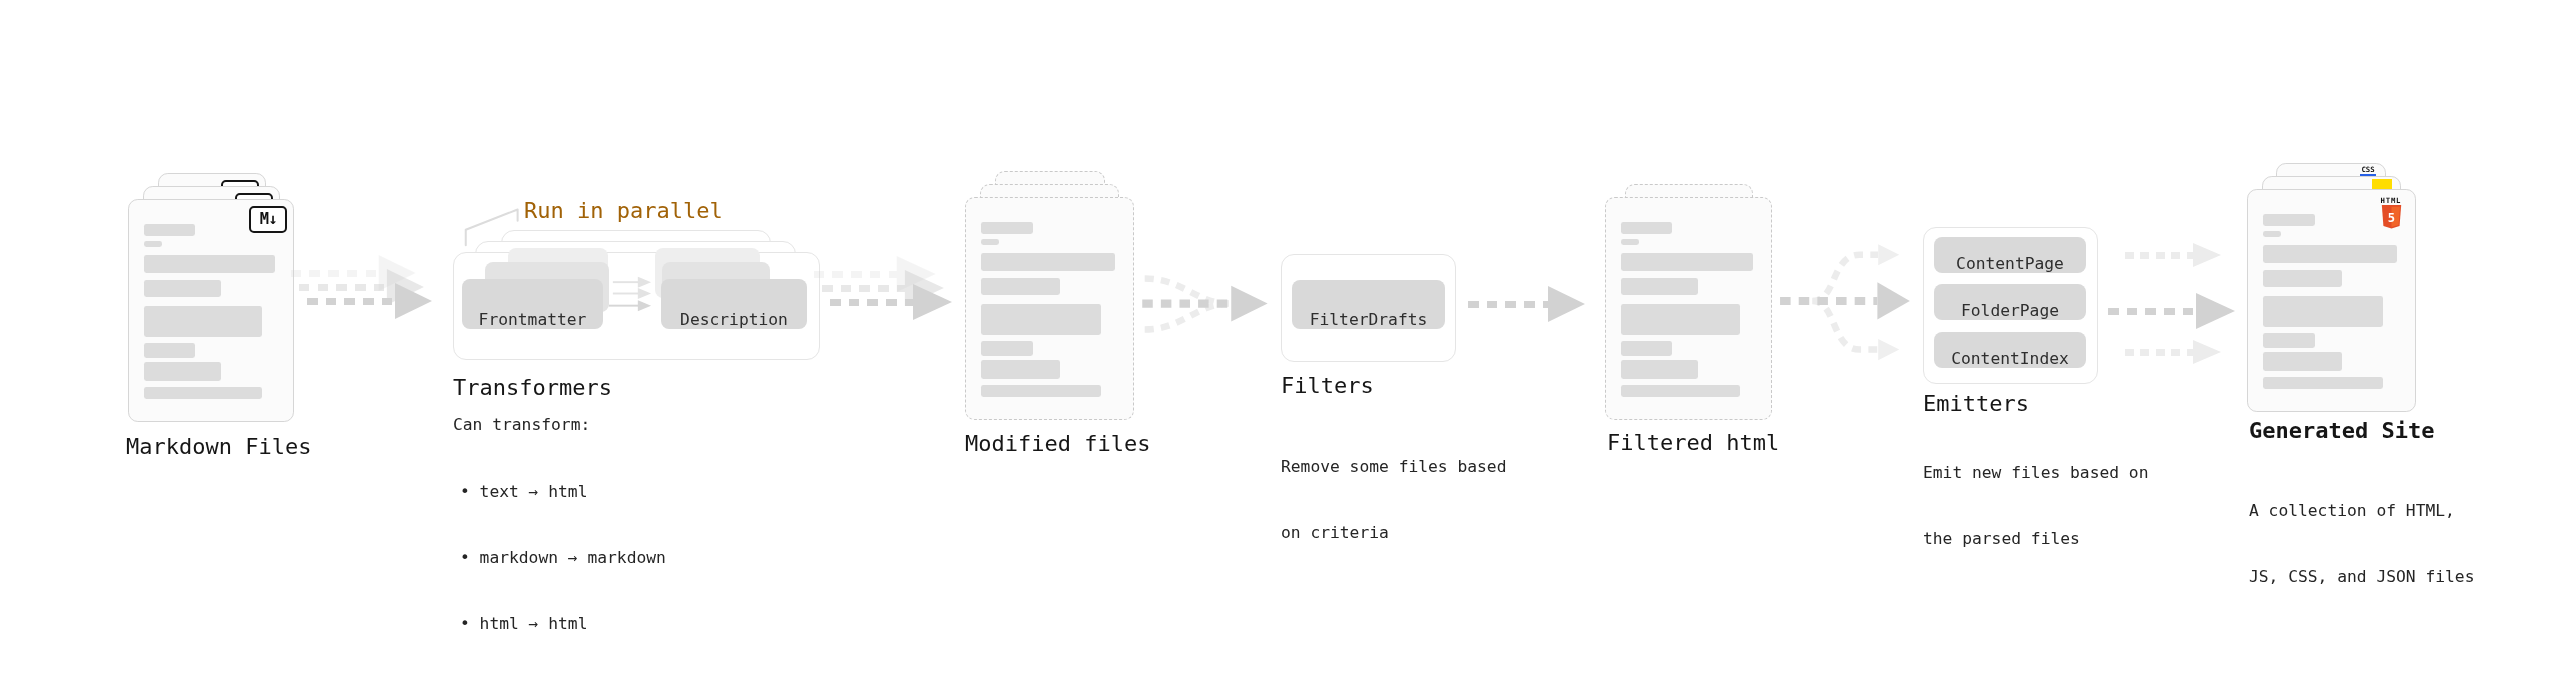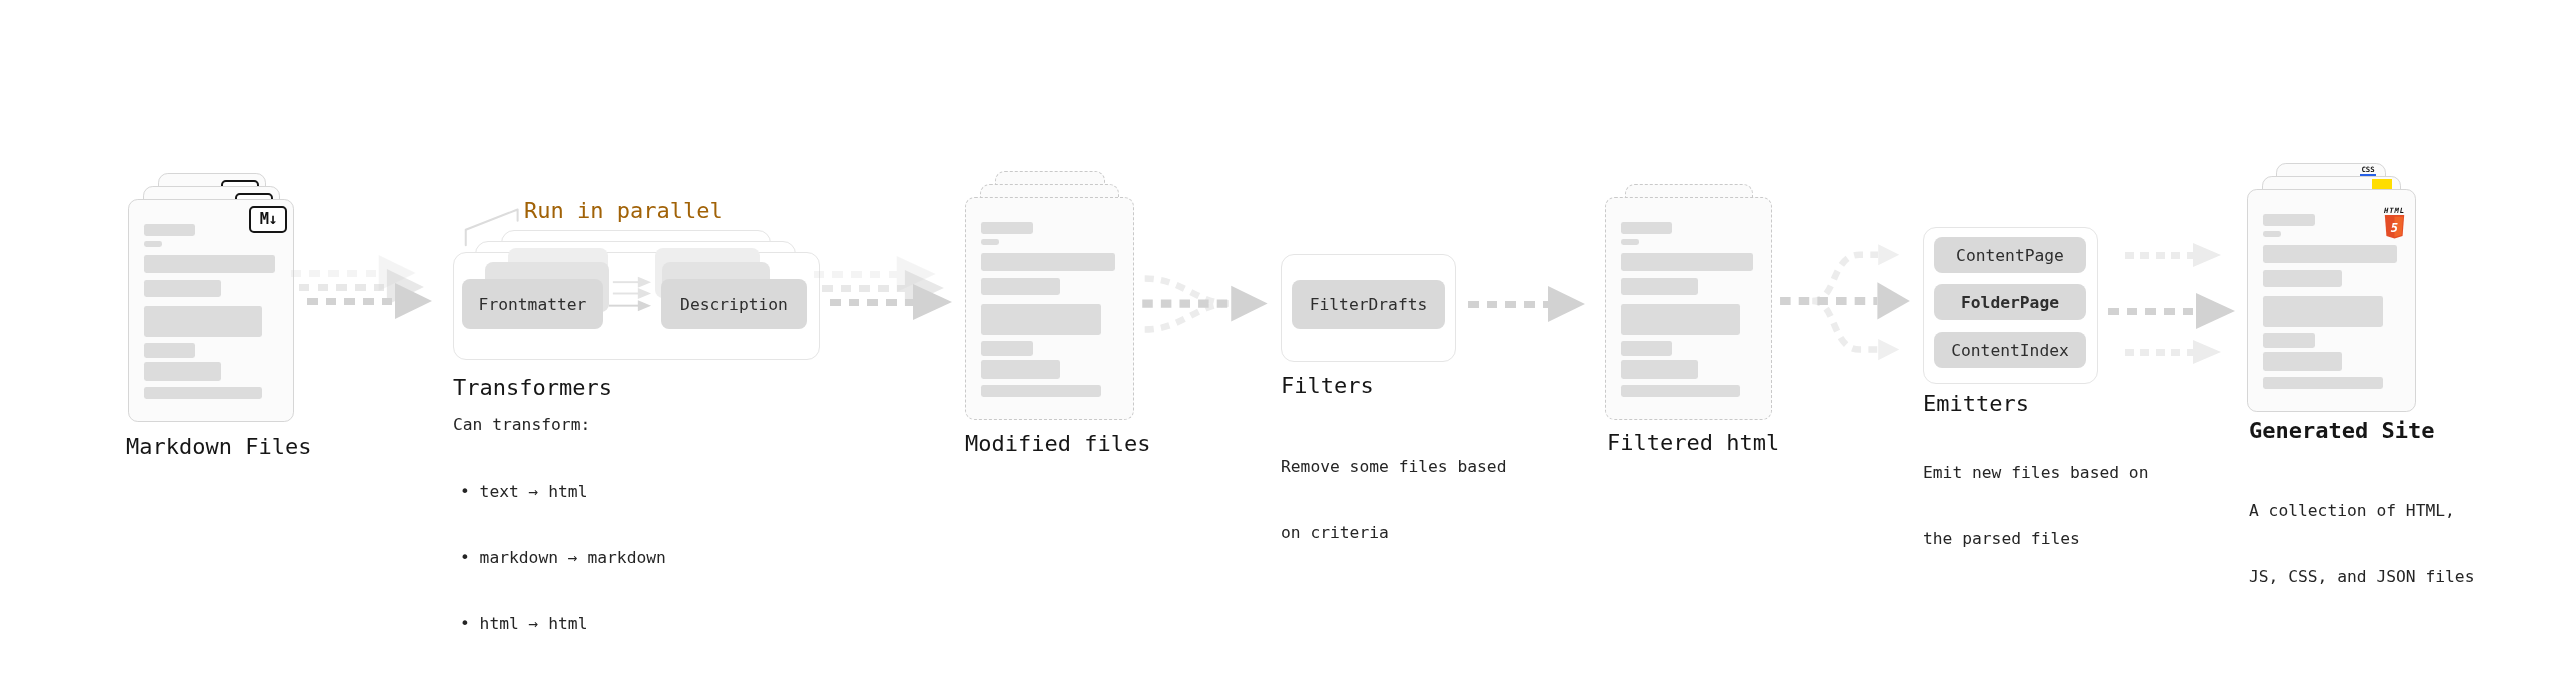--- a/index.html
+++ b/index.html
@@ -13,30 +13,30 @@
   .card{position:absolute;background:#fbfbfb;border:1.6px solid #d6d6d6;border-radius:9.8px;}
   .card.dashed{border:1.6px dashed #c9c9c9;}
   .sk{position:absolute;background:#dcdcdc;border-radius:2.4px;}
 
   
   .md-badge{position:absolute;top:5.7px;right:5.7px;width:34px;height:23.6px;background:#fff;
     border:2.4px solid #151515;border-radius:4.9px;display:flex;align-items:center;justify-content:center;
     font-size:15.4px;font-weight:bold;color:#111;letter-spacing:-0.8px;}
 
   
-  .html5-badge{position:absolute;top:17px;right:6.5px;width:28px;text-align:center;font-style:italic;}
+  .html5-badge{position:absolute;top:7px;right:6.5px;width:28px;text-align:left;}
   .html5-badge .h5label{font-size:7.3px;font-weight:bold;color:#111;letter-spacing:0.8px;line-height:7.3px;}
   .js-badge{position:absolute;top:1.6px;right:8.1px;width:19.5px;height:11.4px;}
   .css-badge{position:absolute;top:1.6px;right:6.5px;width:21px;text-align:center;}
   .css-badge .csslabel{font-size:7.3px;font-weight:bold;color:#111;line-height:7.3px;}
   .css-badge .underline{width:16.3px;height:2.4px;margin:0.8px auto 0;}
 
   
   .frame{position:absolute;background:#ffffff;border:1.6px solid #e5e5e5;border-radius:13px;}
-  .gbox{position:absolute;background:#d9d9d9;border-radius:8.1px;display:flex;align-items:center;
+  .gbox{position:absolute;background:#d9d9d9;border-radius:8.1px;display:flex;align-items:flex-end;
     justify-content:center;font-size:16.3px;color:#2e2e2e;}
   .ghost1{position:absolute;background:#e3e3e3;border-radius:8.1px;}
   .ghost2{position:absolute;background:#eeeeee;border-radius:8.1px;}
 
   
   .stage-title{position:absolute;font-size:22px;font-weight:500;color:#161616;line-height:26px;white-space:pre;}
   .stage-desc{position:absolute;font-size:16.3px;color:#252525;line-height:22px;white-space:pre;}
   .annotation{position:absolute;font-size:22px;color:#a16207;white-space:pre;}
 
   
@@ -211,21 +211,21 @@
     <path d="M 45,80 C 75,80 68,140 103,140 L 126,140" fill="none" stroke="#ececec" stroke-width="8" stroke-dasharray="11 9"></path>
     <polygon points="126,127 152,140 126,153" fill="#efefef"></polygon>
     <line x1="5" y1="80" x2="125" y2="80" stroke="#d2d2d2" stroke-width="10" stroke-dasharray="13 10"></line>
     <polygon points="125,57 165,80 125,103" fill="#d2d2d2"></polygon>
   </svg>
 
   <div class="frame" style="left:1923px;top:227px;width:173px;height:155px;"></div>
   <div class="gbox" style="left:1934px;top:237px;width:152px;height:36px;">
       <span>ContentPage</span>
     </div>
-  <div class="gbox" style="left:1934px;top:284px;width:152px;height:36px;font-weight:bold;">
+  <div class="gbox" style="left:1934px;top:284px;width:152px;height:36px;">
       <span>FolderPage</span>
     </div>
   <div class="gbox" style="left:1934px;top:332px;width:152px;height:36px;">
       <span>ContentIndex</span>
     </div>
   <div class="stage-title" style="left:1923px;top:391px;">Emitters</div>
   <div class="stage-desc" style="left:1923px;top:418px;">
     <div>Emit new files based on</div>
     <div>the parsed files</div>
   </div>

